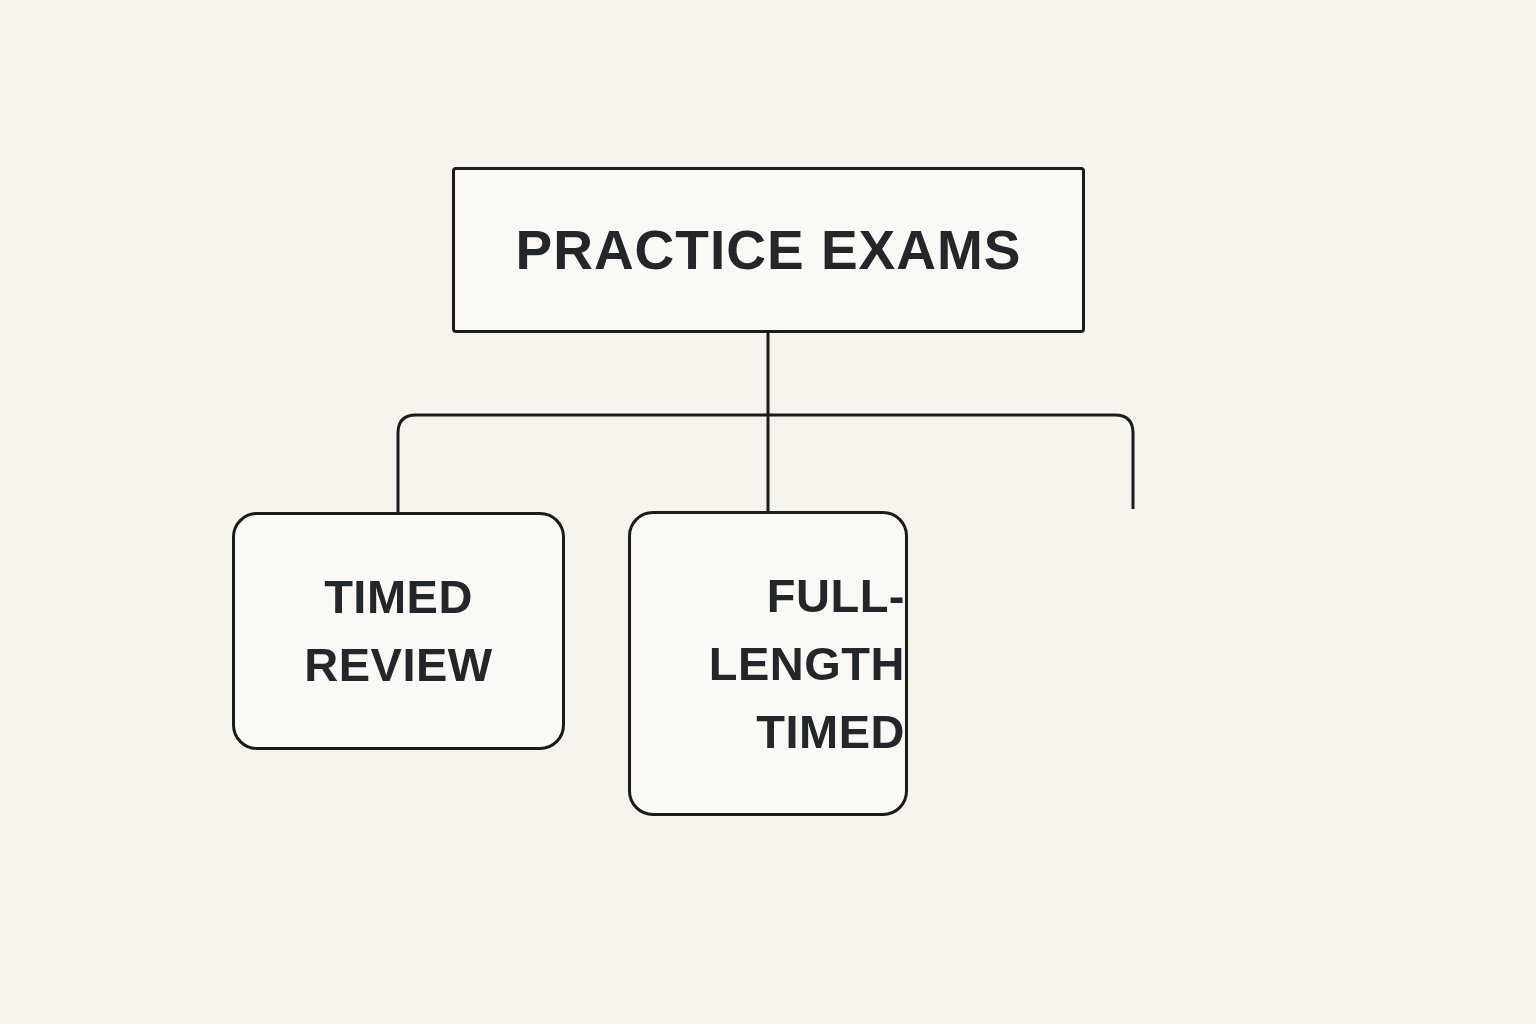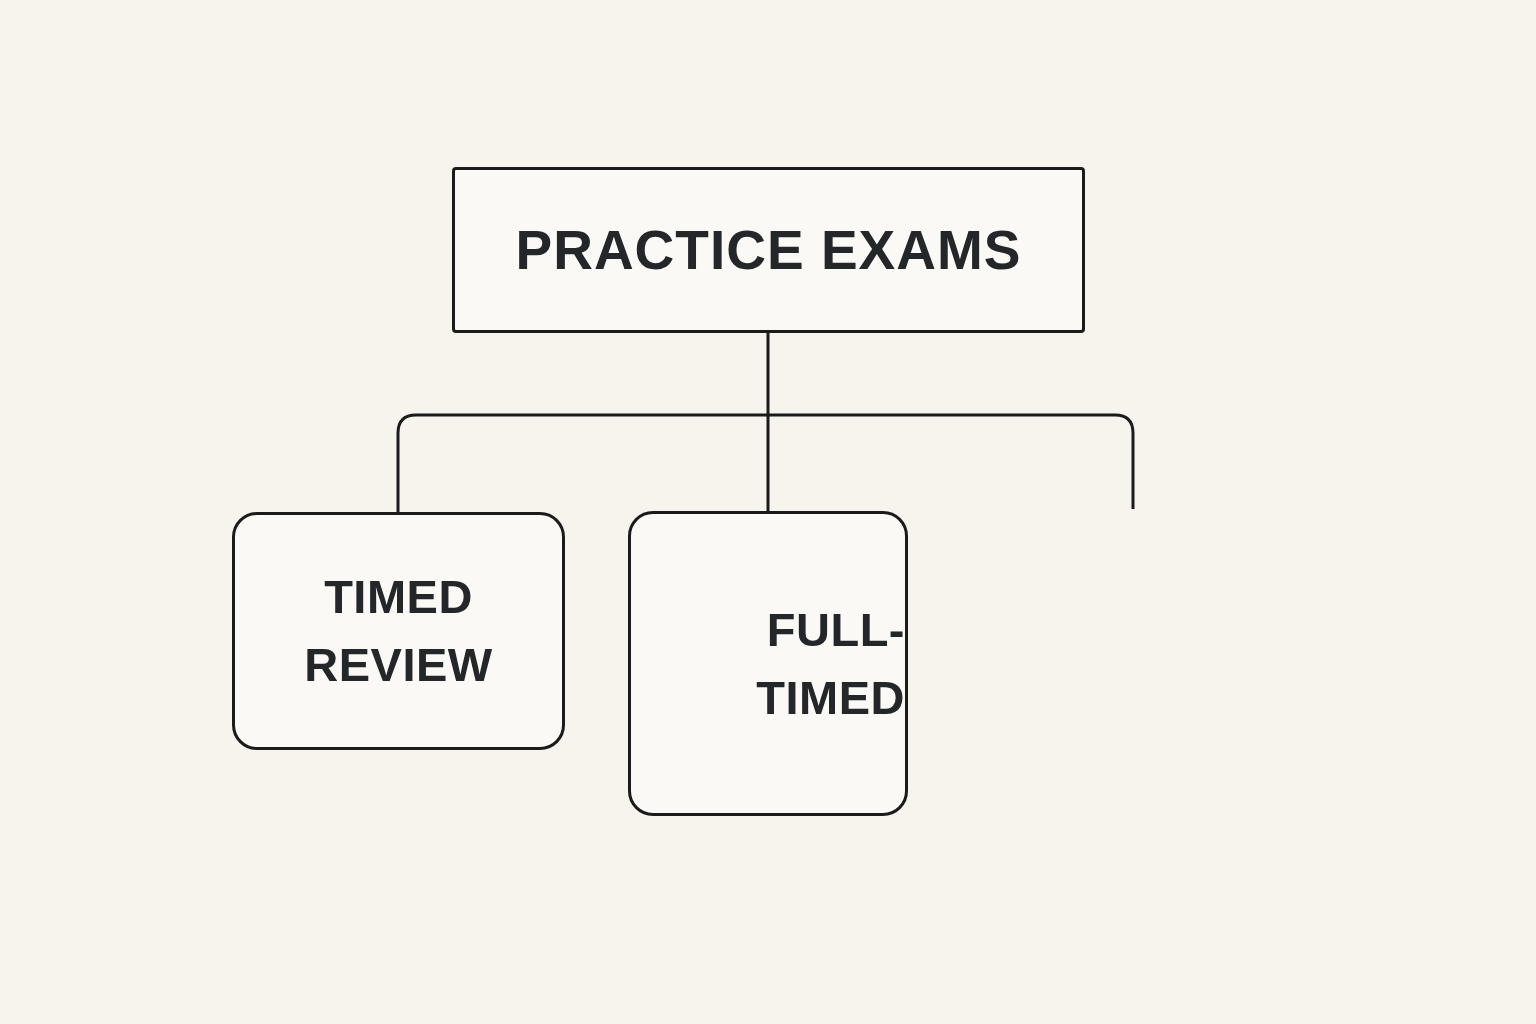--- a/index.html
+++ b/index.html
@@ -89,17 +89,18 @@
     <div class="line">PRACTICE EXAMS</div>
   </div>
 
   <div class="node node-child" id="node-timed-quizzes">
     <div class="line">TIMED</div>
     <div class="line">REVIEW</div>
   </div>
 
   <div class="node node-child" id="node-full-length-mocks">
     <div class="line">FULL-</div>
+    <div class="line">LENGTH</div>
     <div class="line">TIMED</div>
   </div>
 
 
 </div>
 
 </body></html>

